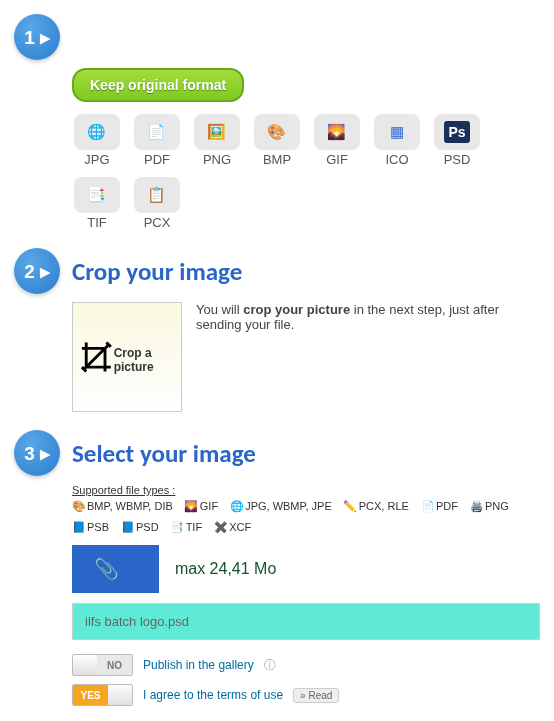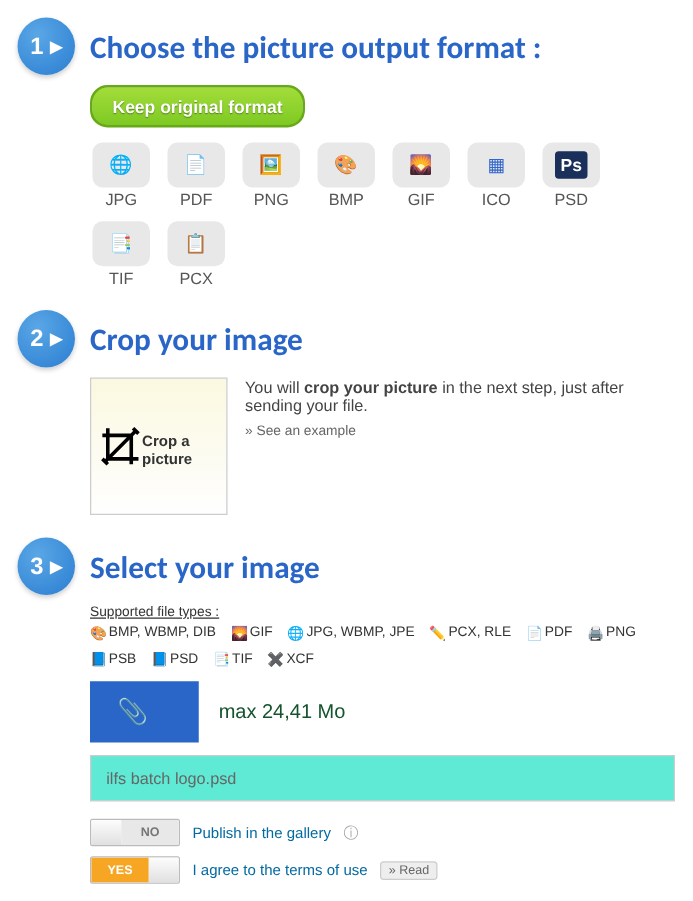--- a/index.html
+++ b/index.html
@@ -24,36 +24,35 @@
 .supp-title { font-size: 11px; text-decoration: underline; color: #333; margin-bottom: 4px; }
 .supp-list { display: flex; flex-wrap: wrap; gap: 9px 12px; font-size: 11px; color: #333; margin-bottom: 12px; }
 .supp-item { display: flex; align-items: center; gap: 3px; }
 .supp-ico { width: 12px; height: 12px; display: inline-block; }
 .select-row { display: flex; align-items: center; gap: 16px; margin-bottom: 10px; }
 .select-btn { background: #2a66c7; color: #fff; display: flex; align-items: center; padding: 12px 22px; font-size: 18px; cursor: pointer; font-family: "Segoe UI", Calibri, Arial, sans-serif; }
 .select-btn .clip { margin-right: 18px; font-size: 20px; }
 .max-text { font-size: 16px; color: #14532d; }
 .file-box { border: 1px solid #ccc; background: #5eead4; padding: 10px 12px; color: #666; font-size: 13px; margin-bottom: 14px; }
 .toggle-row { display: flex; align-items: center; gap: 10px; font-size: 12px; margin-bottom: 8px; }
-.toggle { width: 72px; height: 22px; border: 1px solid #bbb; border-radius: 2px; display: flex; overflow: hidden; cursor: pointer; }
+.toggle { width: 61px; height: 22px; border: 1px solid #bbb; border-radius: 2px; display: flex; overflow: hidden; cursor: pointer; }
 .tog-handle { width: 24px; background: linear-gradient(#fdfdfd, #e0e0e0); }
 .tog-label { flex: 1; display: flex; align-items: center; justify-content: center; font-size: 10px; font-weight: bold; }
 .tog-no .tog-label { background: #e8e8e8; color: #777; }
 .tog-yes .tog-label { background: #f6a623; color: #fff; }
 .toggle-link { color: #0369a1; cursor: pointer; }
 .help { color: #aaa; cursor: pointer; }
 .read-btn { background: #eee; border: 1px solid #ccc; color: #666; font-size: 10px; padding: 1px 6px; border-radius: 3px; cursor: pointer; }
 </style>
 </head>
 <body>
 
 <div class="step">
   <div class="step-header">
     <div class="step-badge">1 ▸</div>
-    <div class="step-title">Choose the picture output format :</div>
   </div>
   <div class="step-body">
     <div class="keep-btn">Keep original format</div>
     <div class="fmt-grid">
       <div class="fmt-btn">
           <div class="fmt-icon">🌐</div>
           <div class="fmt-label">JPG</div>
         </div>
       <div class="fmt-btn">
           <div class="fmt-icon" style="color:#c33">📄</div>
@@ -102,21 +101,20 @@
     <div class="crop-row">
       <div class="crop-thumb">
         <svg viewBox="0 0 48 48">
             <path d="M10 4 L10 38 L44 38 M4 12 L36 12 L36 44 M8 40 L40 8" stroke="#000" stroke-width="4" fill="none"></path>
             <path d="M38 4 L44 10 M4 38 L10 44" stroke="#000" stroke-width="4"></path>
           </svg>
         <div class="crop-thumb-text">Crop a picture</div>
       </div>
       <div class="crop-desc">
         <span>You will </span><b>crop your picture</b><span> in the next step, just after sending your file.</span>
-        <div style="margin-top:4px"><span class="link">» See an example</span></div>
       </div>
     </div>
   </div>
 </div>
 
 <div class="step">
   <div class="step-header">
     <div class="step-badge">3 ▸</div>
     <div class="step-title">Select your image</div>
   </div>

